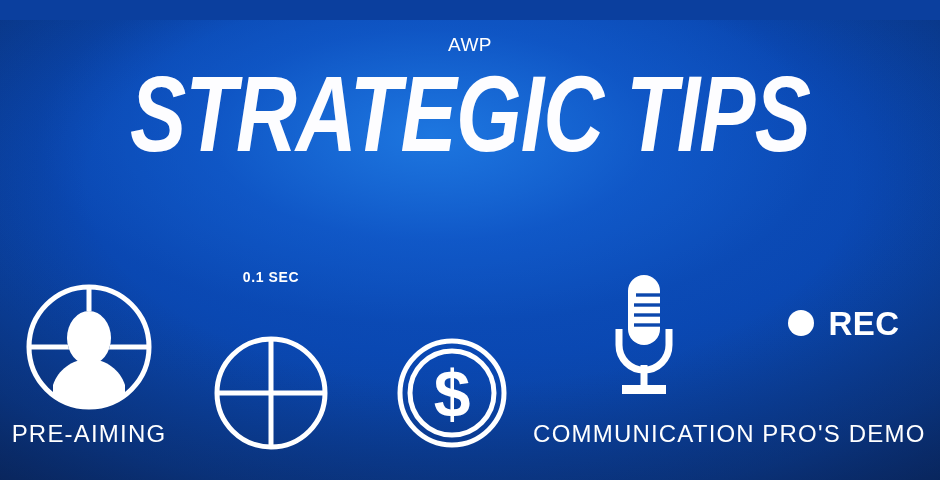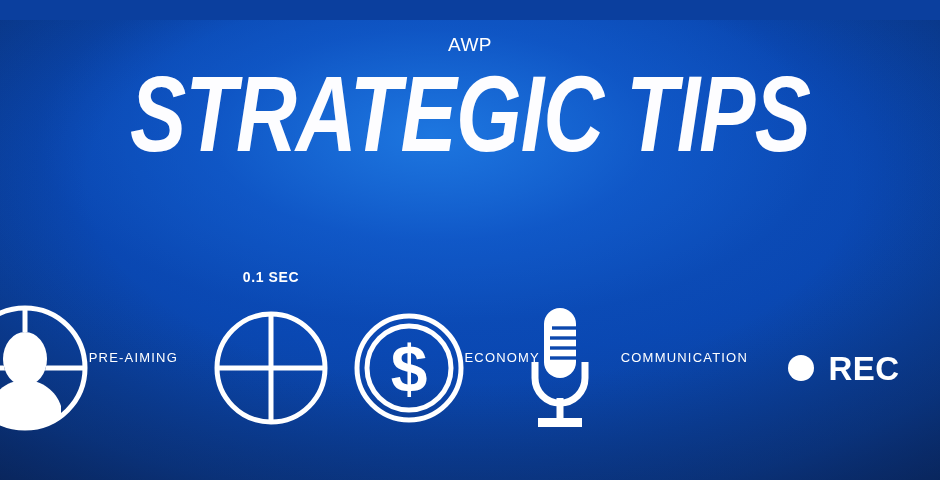--- a/index.html
+++ b/index.html
@@ -73,41 +73,41 @@
     left: 0;
     top: 248px;
     width: 940px;
     height: 200px;
     display: flex;
     z-index: 3;
   }
   .cell {
     position: relative;
     display: flex;
-    flex-direction: row;
+    flex-direction: column;
     align-items: center;
     justify-content: flex-end;
   }
   .cell.c0 { width: 178px; }
   .cell.c1 { width: 186px; }
   .cell.c2 { width: 176px; }
   .cell.c3 { width: 208px; gap: 20px; }
   .cell.c4 { width: 192px; gap: 44px; }
 
   .art {
     position: relative;
     height: 150px;
     width: 100%;
     display: flex;
     align-items: center;
     justify-content: center;
   }
   .caption {
     color: #ffffff;
-    font-size: 13px;
+    font-size: 24px;
     font-weight: 400;
     letter-spacing: 1.2px;
     line-height: 1;
     padding-bottom: 22px;
     white-space: nowrap;
   }
   .minilabel {
     position: absolute;
     top: 2px;
     left: 0;
@@ -197,21 +197,20 @@
     </div>
 
     <div class="cell c2">
       <div class="art">
         <svg width="110" height="110" viewBox="0 0 110 110">
           <circle cx="55" cy="55" r="52" fill="none" stroke="#ffffff" stroke-width="5"></circle>
           <circle cx="55" cy="55" r="42" fill="none" stroke="#ffffff" stroke-width="5"></circle>
           <text x="55" y="56" text-anchor="middle" dominant-baseline="central" fill="#ffffff" font-family="Liberation Sans, sans-serif" font-size="66" font-weight="700">$</text>
         </svg>
       </div>
-      <div class="caption">ECONOMY</div>
     </div>
 
     <div class="cell c3">
       <div class="art">
         <svg width="82" height="124" viewBox="0 0 82 124">
 
           <rect x="25" y="2" width="32" height="70" rx="16" fill="#ffffff"></rect>
 
           <g stroke="#0b47ad" stroke-width="3.4" stroke-linecap="butt">
             <line x1="33" y1="22" x2="57" y2="22"></line>
@@ -230,16 +229,17 @@
       <div class="caption">COMMUNICATION</div>
     </div>
 
     <div class="cell c4">
       <div class="art">
         <div class="rec">
           <span class="rec-dot"></span>
           <span class="rec-text">REC</span>
         </div>
       </div>
+      <div class="caption">PRO'S DEMO</div>
     </div>
 
   </div>
 </div>
 
 </body></html>

